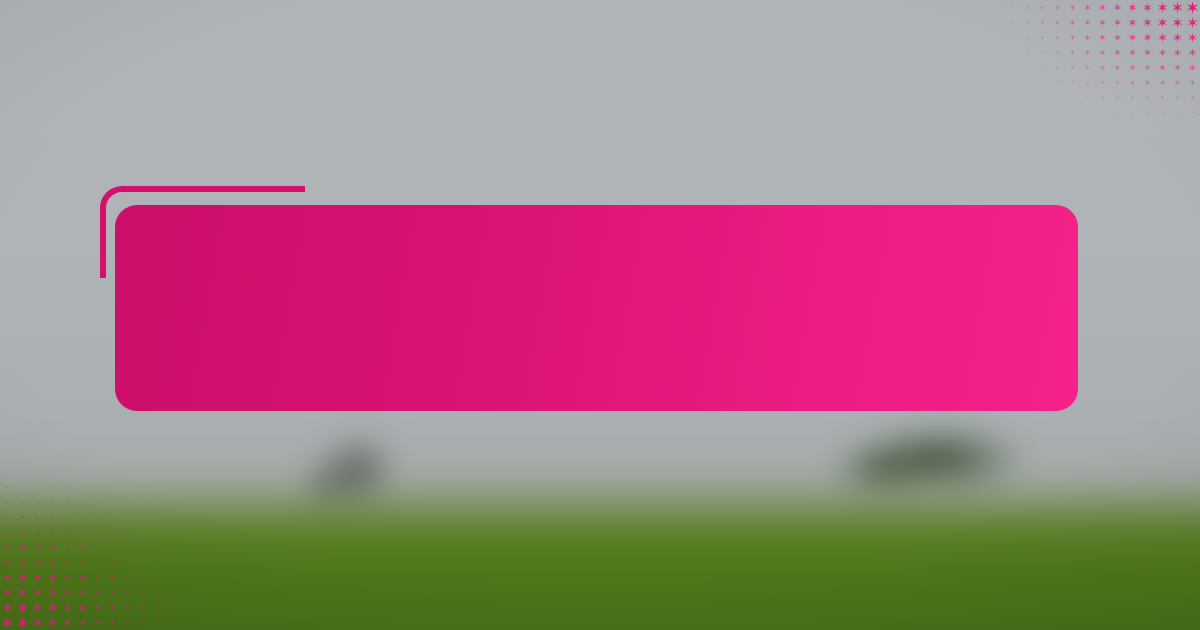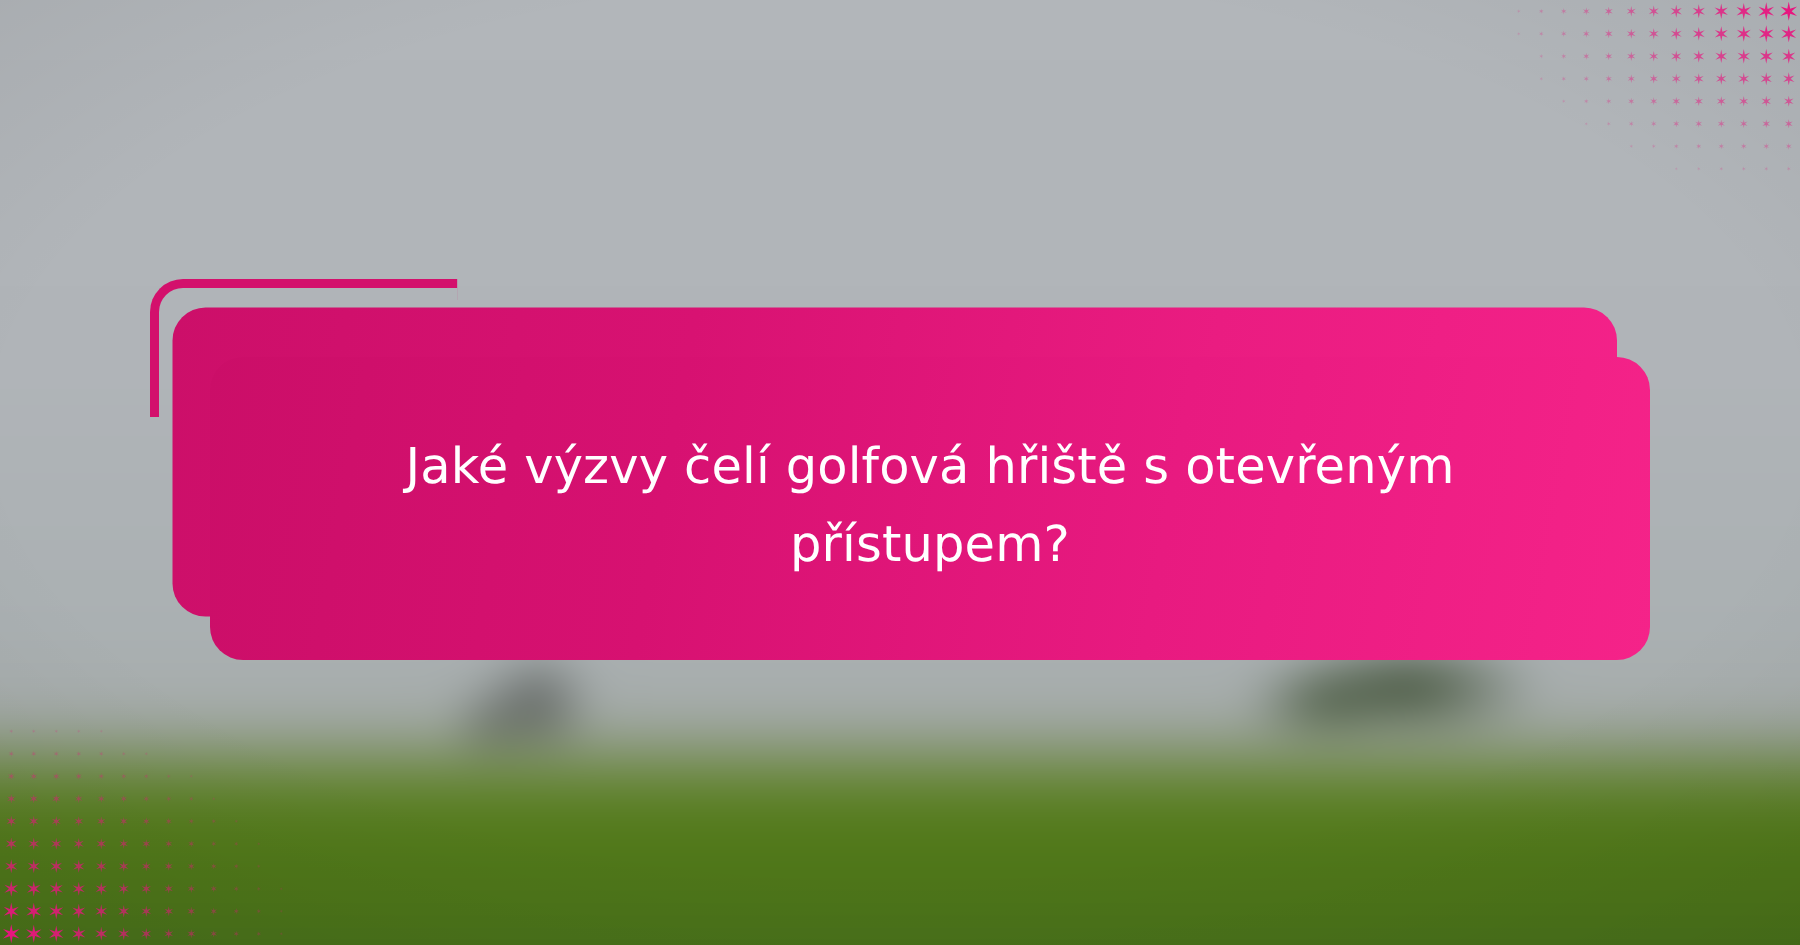--- a/index.html
+++ b/index.html
@@ -328,17 +328,14 @@
         <path d="M37.50,16.16L37.70,17.15L38.66,16.83L37.90,17.50L38.66,18.17L37.70,17.85L37.50,18.84L37.30,17.85L36.34,18.17L37.10,17.50L36.34,16.83L37.30,17.15Z" opacity="0.232"></path>
         <path d="M52.50,16.24L52.69,17.17L53.59,16.87L52.88,17.50L53.59,18.13L52.69,17.83L52.50,18.76L52.31,17.83L51.41,18.13L52.12,17.50L51.41,16.87L52.31,17.17Z" opacity="0.219"></path>
         <path d="M67.50,16.37L67.67,17.21L68.48,16.93L67.84,17.50L68.48,18.07L67.67,17.79L67.50,18.63L67.33,17.79L66.52,18.07L67.16,17.50L66.52,16.93L67.33,17.21Z" opacity="0.200"></path>
       </g>
   </svg>
 
   <div class="card-outline"></div>
 
   <div class="card-back"></div>
 
-  <div class="card-front">
-    <h1 class="headline">Jaké výzvy čelí golfová hřiště s otevřeným přístupem?</h1>
-  </div>
 
 </div>
 
 </body></html>

